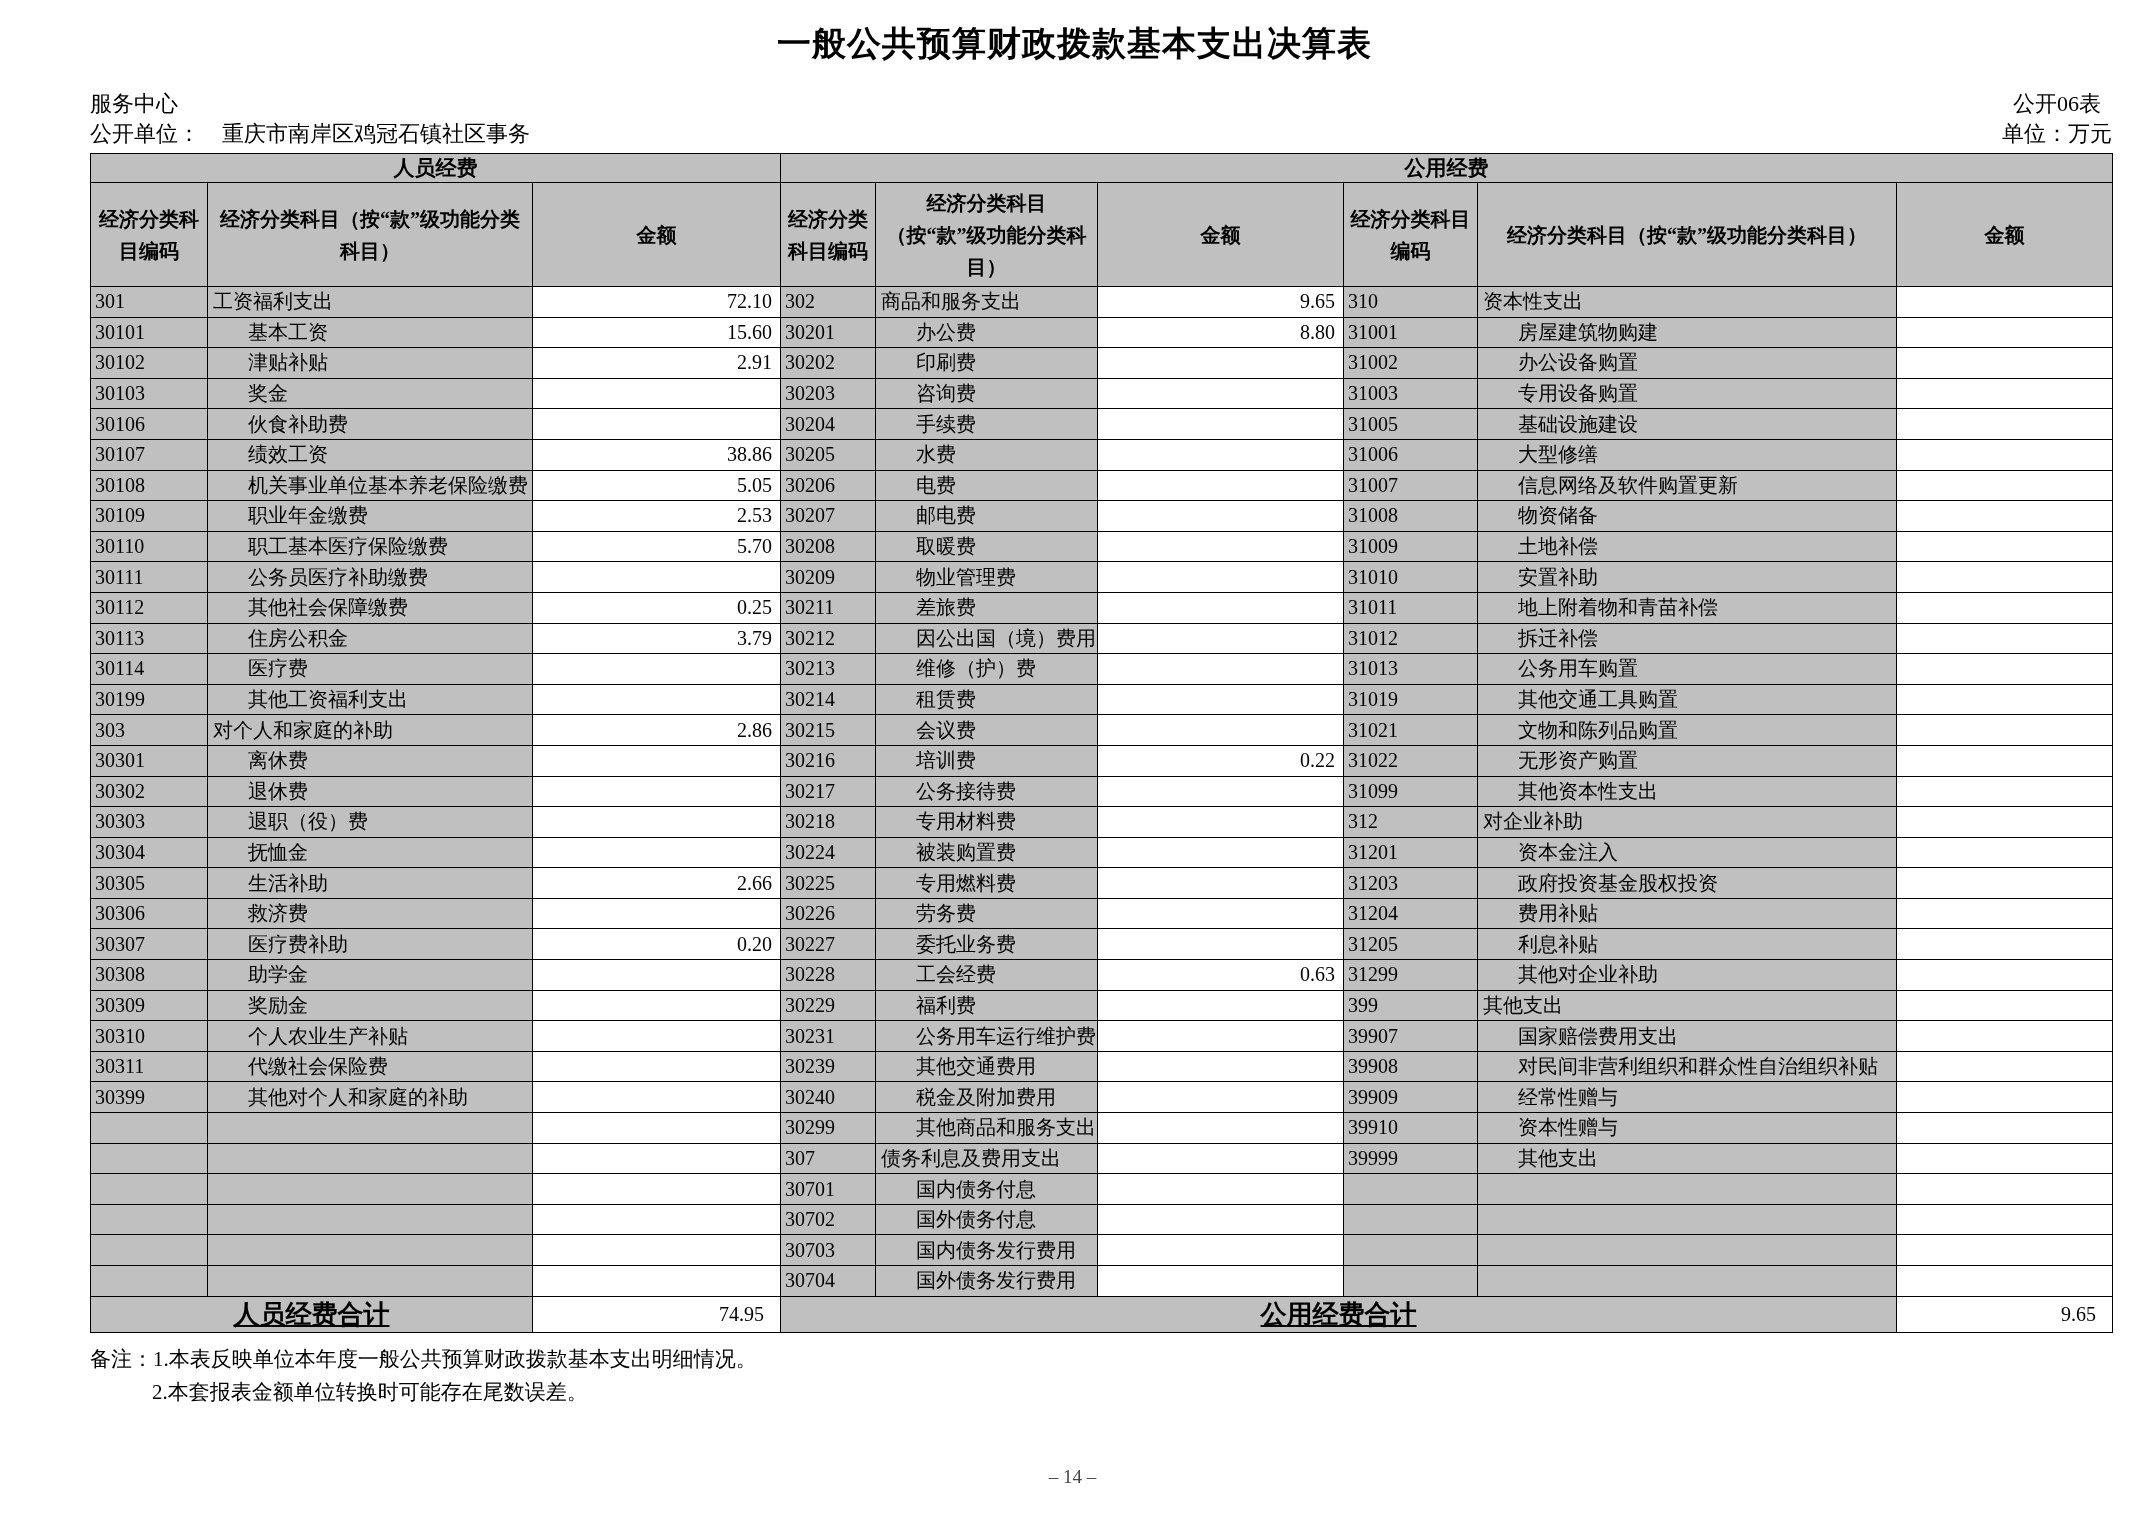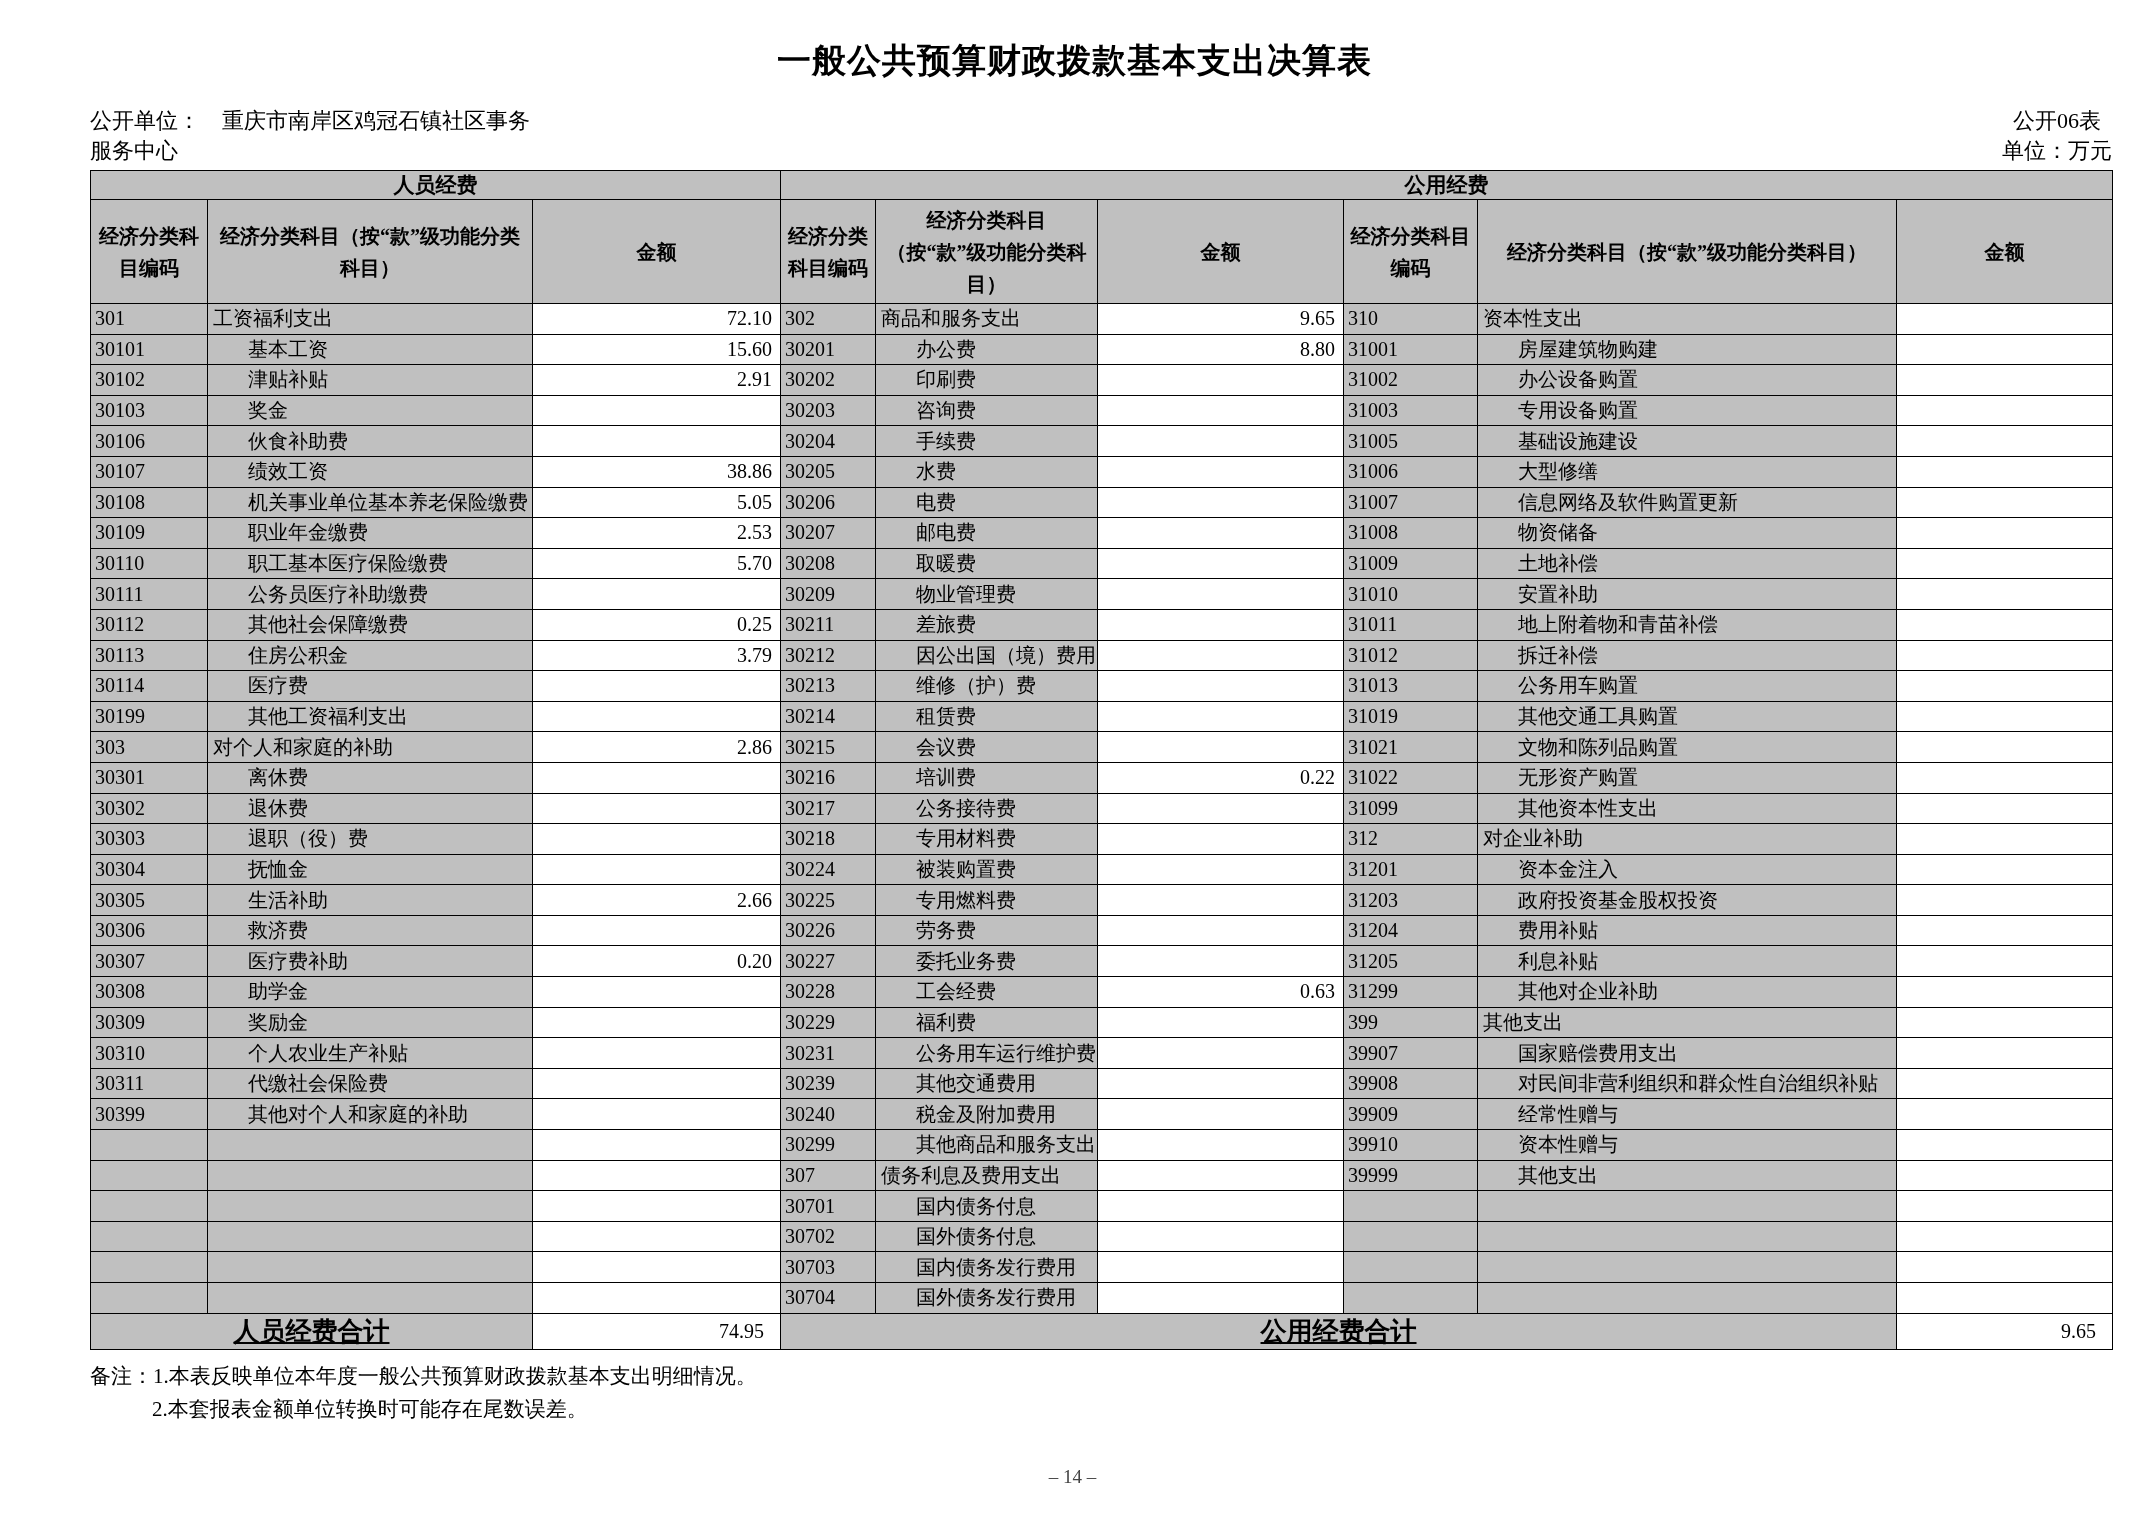--- a/index.html
+++ b/index.html
@@ -7,21 +7,21 @@
   .page {
     position: relative;
     width: 2149px;
     height: 1520px;
     background: #ffffff;
     color: #000000;
     font-family: "Liberation Serif", "DejaVu Serif", serif;
     overflow: hidden;
   }
   .title {
-    padding-top: 38px;
+    padding-top: 21px;
     text-align: center;
     font-size: 34px;
     font-weight: bold;
     letter-spacing: 1px;
   }
   .meta {
     margin: 22px 37px 0 90px;
     display: flex;
     justify-content: space-between;
     align-items: flex-end;
@@ -110,22 +110,22 @@
 </style>
 </head>
 <body>
 
 <div class="page">
 
   <div class="title">一般公共预算财政拨款基本支出决算表</div>
 
   <div class="meta">
     <div class="left">
+      <div>服务中心</div>
       <div>公开单位：　重庆市南岸区鸡冠石镇社区事务</div>
-      <div>服务中心</div>
     </div>
     <div class="right">
       <div>公开06表</div>
       <div>单位：万元</div>
     </div>
   </div>
 
   <table class="budget">
     <colgroup>
       <col style="width:117px">

